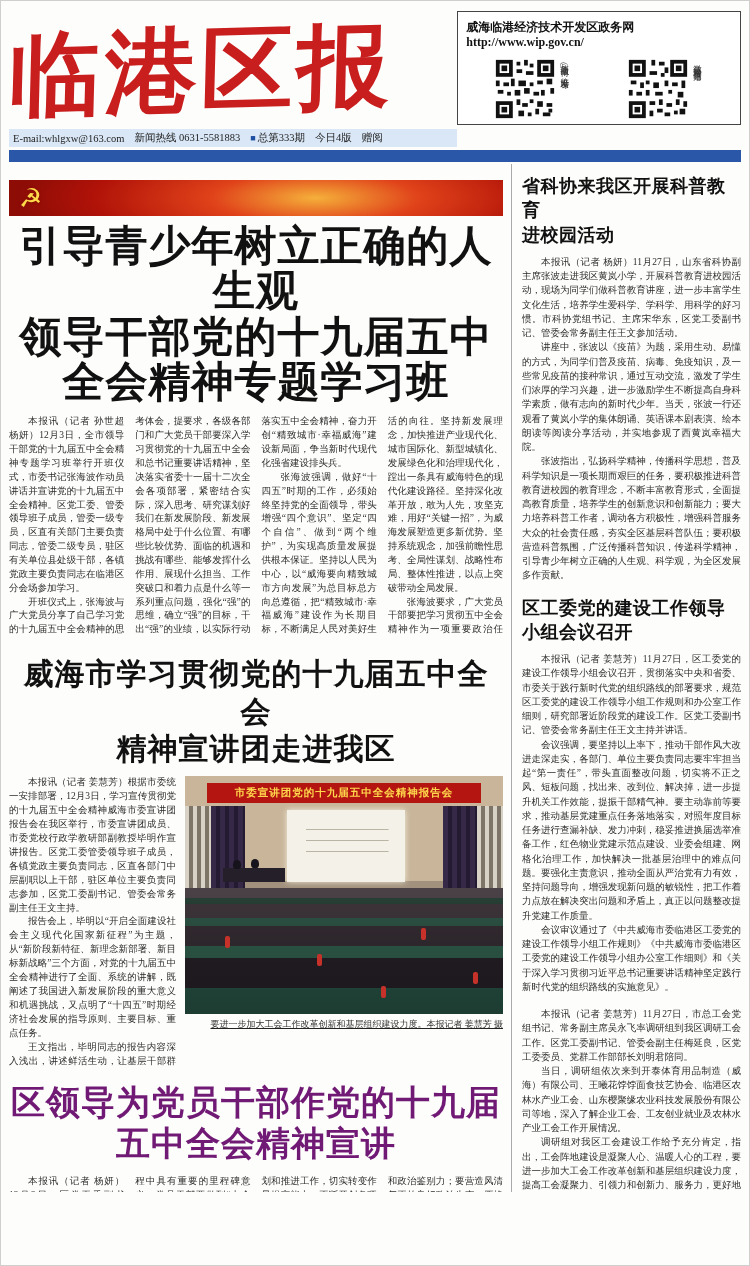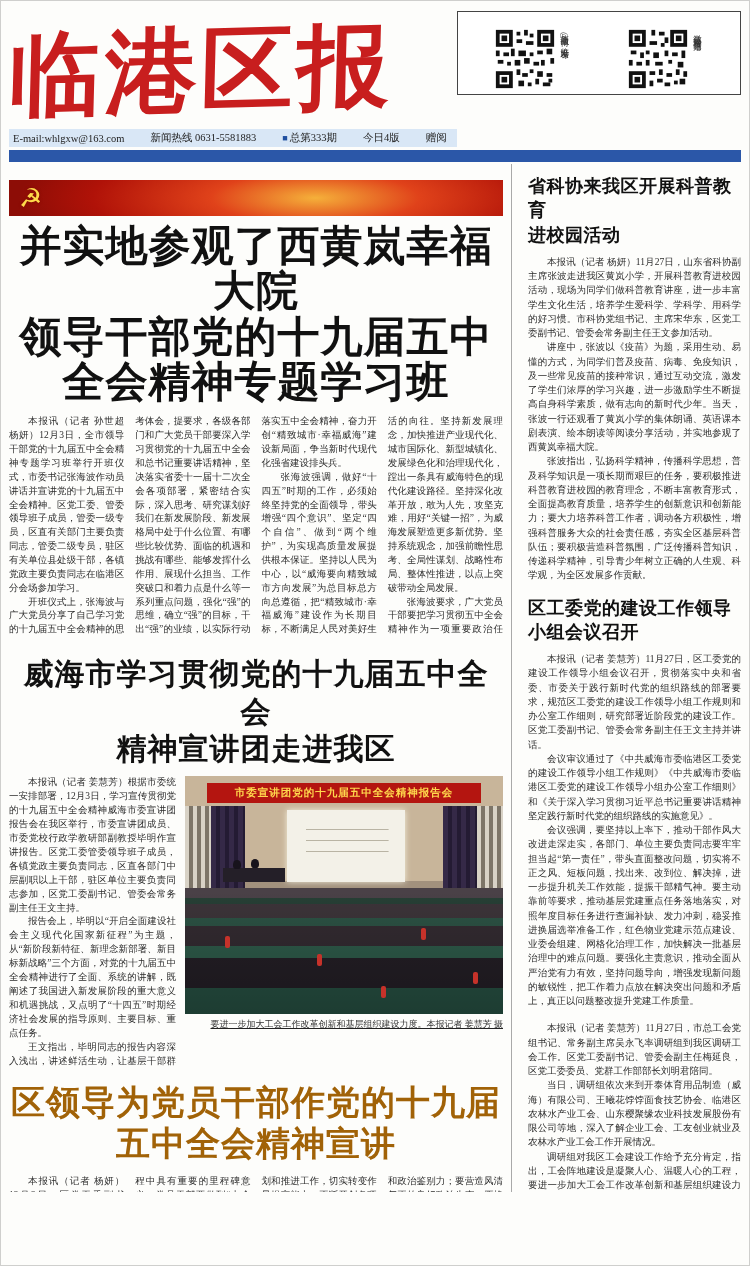--- a/index.html
+++ b/index.html
@@ -10,36 +10,36 @@
 
   
   .header { display:flex; justify-content:space-between; align-items:flex-start; }
   .head-left { width:452px; }
   .masthead { height:118px; display:flex; align-items:center; }
   .masthead-title { font-size:92px; font-weight:bold; color:#c81e1e; letter-spacing:4px;
                     font-family:"DejaVu Serif","Liberation Serif",serif;
                     transform:rotate(-1.5deg) skewX(-3deg); line-height:1; white-space:nowrap; }
   .orgdate { display:flex; justify-content:space-between; align-items:baseline;
              font-size:11.5px; font-weight:bold; padding:4px 2px 3px; white-space:nowrap; }
-  .email-band { background:#d9e7f6; display:flex; align-items:center; gap:26px;
+  .email-band { background:#d9e7f6; display:flex; align-items:center; gap:10px;
                 font-size:10.5px; padding:2px 4px; white-space:nowrap;text-align:center; }
   .issue-wrap { display:flex; align-items:center; gap:2px; }
   .issue-marker { color:#1f4fa0; font-size:9px; }
   .info-box { width:286px; border:1.5px solid #444; background:#fff; padding:8px 8px 4px; }
   .info-site { font-size:12px; font-weight:bold; color:#111; line-height:1.25; }
   .qr-row { display:flex; justify-content:space-around; margin-top:8px; }
   .qr-unit { display:flex; gap:3px; }
   .qr { width:62px; height:62px; }
   .qr-label { writing-mode:vertical-rl; font-size:8.5px; color:#333; letter-spacing:1px; }
   .blue-bar { height:12px; background:#2b57a8; margin-top:3px; }
 
   
   .main { display:flex; height:1028px; margin-top:2px; }
   .left-col { width:494px; overflow:hidden; }
-  .sidebar { flex:1; margin-left:8px; padding-left:16px; border-left:1px solid #a9a9a9; overflow:hidden; }
+  .sidebar { flex:1; margin-left:8px; padding-left:10px; border-left:1px solid #a9a9a9; overflow:hidden; }
 
   .banner { position:relative; height:36px; margin:16px 0 8px;
             background:radial-gradient(ellipse 60% 200% at 62% 50%, #f5b03a 0%, #e0421a 35%, #b01208 75%, #8d0d06 100%);
             display:flex; align-items:center; padding-left:10px; }
   .banner-emblem { color:#ffd94a; font-size:26px; line-height:1; margin-right:12px;
                    font-family:"DejaVu Sans",sans-serif; text-shadow:0 0 3px #7a0c00; }
   .banner-text { color:#fff6cf; font-size:20px; font-weight:bold; letter-spacing:2px;
                  text-shadow:0 1px 2px rgba(90,10,0,.8); }
 
   .lead-title { font-size:42px; font-weight:900; line-height:1.08; text-align:center;
@@ -77,21 +77,21 @@
              linear-gradient(180deg, rgba(60,52,56,.0) 0 2%, rgba(0,0,0,.25) 98%),
              repeating-linear-gradient(180deg,
                #4a4147 0 10px, #273f35 10px 16px,
                #3c3439 16px 30px, #2c5244 30px 38px,
                #332b31 38px 58px, #2e5b4a 58px 70px,
                #241f26 70px 100px, #275143 100px 126px); }
   .bottle { position:absolute; width:5px; height:12px; background:#c6322a; border-radius:2px; }
   .photo-caption { font-size:9px; color:#333; text-align:right; margin-top:4px; }
 
   .bottom-title { font-size:34px; font-weight:900; line-height:1.22; text-align:center;
-                  white-space:pre-line; color:#a16207; margin:14px 0 10px; letter-spacing:1px; }
+                  white-space:pre-line; color:#701a75; margin:14px 0 10px; letter-spacing:1px; }
   .bottom-body { height:150px; overflow:hidden; }
 
   .side-article { margin-bottom:13px; }
   .side-title { font-size:18px; font-weight:900; line-height:1.35; color:#111;
                 white-space:pre-line; margin:10px 0 8px; letter-spacing:.5px;
                 font-family:"Liberation Sans","DejaVu Sans",sans-serif; }
   .side-body { font-size:9.5px; line-height:1.5; text-align:justify; color:#2c2c2c; }
 </style>
 </head>
 <body>
@@ -109,20 +109,21 @@
         <span class="issue-wrap">
           <span class="issue-marker">■</span>
           <span>总第333期</span>
         </span>
         <span>今日4版</span>
         <span>赠阅</span>
       </div>
     </div>
 
     <div class="info-box">
+      <div class="info-site">威海临港经济技术开发区政务网http://www.wip.gov.cn/</div>
       <div class="qr-row">
         <div class="qr-unit">
           <svg class="qr" viewBox="0 0 33 33">
             <rect width="33" height="33" fill="#fff"></rect>
             <g fill="#111">
               <rect x="1" y="1" width="9" height="9"></rect>
                 <rect x="23" y="1" width="9" height="9"></rect>
                 <rect x="1" y="23" width="9" height="9"></rect>
               <rect x="3" y="3" width="5" height="5" fill="#fff"></rect>
                 <rect x="25" y="3" width="5" height="5" fill="#fff"></rect>
@@ -215,21 +216,21 @@
   <div class="blue-bar"></div>
 
   <div class="main">
 
     <div class="left-col">
 
       <div class="banner">
         <span class="banner-emblem">☭</span>
       </div>
 
-      <div class="lead-title">并实地参观了西黄岚幸福大院
+      <div class="lead-title">引导青少年树立正确的人生观
 领导干部党的十九届五中
 全会精神专题学习班</div>
 
       <div class="lead-body body-cols-4">
         <p>本报讯（记者 孙世超 杨妍）12月3日，全市领导干部党的十九届五中全会精神专题学习班举行开班仪式，市委书记张海波作动员讲话并宣讲党的十九届五中全会精神。区党工委、管委领导班子成员，管委一级专员，区直有关部门主要负责同志，管委二级专员，驻区有关单位县处级干部，各镇党政主要负责同志在临港区分会场参加学习。</p>
         <p>开班仪式上，张海波与广大党员分享了自己学习党的十九届五中全会精神的思考体会，提要求，各级各部门和广大党员干部要深入学习贯彻党的十九届五中全会和总书记重要讲话精神，坚决落实省委十一届十二次全会各项部署，紧密结合实际，深入思考、研究谋划好我们在新发展阶段、新发展格局中处于什么位置、有哪些比较优势、面临的机遇和挑战有哪些、能够发挥什么作用、展现什么担当、工作突破口和着力点是什么等一系列重点问题，强化“强”的思维，确立“强”的目标，干出“强”的业绩，以实际行动落实五中全会精神，奋力开创“精致城市·幸福威海”建设新局面，争当新时代现代化强省建设排头兵。</p>
         <p>张海波强调，做好“十四五”时期的工作，必须始终坚持党的全面领导，带头增强“四个意识”、坚定“四个自信”、做到“两个维护”，为实现高质量发展提供根本保证。坚持以人民为中心，以“威海要向精致城市方向发展”为总目标总方向总遵循，把“精致城市·幸福威海”建设作为长期目标，不断满足人民对美好生活的向往。坚持新发展理念，加快推进产业现代化、城市国际化、新型城镇化、发展绿色化和治理现代化，蹚出一条具有威海特色的现代化建设路径。坚持深化改革开放，敢为人先，攻坚克难，用好“关键一招”，为威海发展塑造更多新优势。坚持系统观念，加强前瞻性思考、全局性谋划、战略性布局、整体性推进，以点上突破带动全局发展。</p>
         <p>张海波要求，广大党员干部要把学习贯彻五中全会精神作为一项重要政治任务，结合现实问题和本职工作学懂弄通做实，为做好各项工作提供强大精神动力。要以上率下学，领导干部带头，层层示范带动，掀起学习贯彻热潮。要结合实际学，坚持学用结合、知行合一，力争工作能力、工作水平、工作作风得到明显提升，为“精致城市·幸福威海”建设作出更大贡献。</p>
 
       </div>
@@ -286,22 +287,22 @@
           <p>讲座中，张波以《疫苗》为题，采用生动、易懂的方式，为同学们普及疫苗、病毒、免疫知识，及一些常见疫苗的接种常识，通过互动交流，激发了学生们浓厚的学习兴趣，进一步激励学生不断提高自身科学素质，做有志向的新时代少年。当天，张波一行还观看了黄岚小学的集体朗诵、英语课本剧表演、绘本朗读等阅读分享活动，并实地参观了西黄岚幸福大院。</p>
           <p>张波指出，弘扬科学精神，传播科学思想，普及科学知识是一项长期而艰巨的任务，要积极推进科普教育进校园的教育理念，不断丰富教育形式，全面提高教育质量，培养学生的创新意识和创新能力；要大力培养科普工作者，调动各方积极性，增强科普服务大众的社会责任感，夯实全区基层科普队伍；要积极营造科普氛围，广泛传播科普知识，传递科学精神，引导青少年树立正确的人生观、科学观，为全区发展多作贡献。</p>
         </div>
       </div>
 
       <div class="side-article">
         <div class="side-title">区工委党的建设工作领导
 小组会议召开</div>
         <div class="side-body">
           <p>本报讯（记者 姜慧芳）11月27日，区工委党的建设工作领导小组会议召开，贯彻落实中央和省委、市委关于践行新时代党的组织路线的部署要求，规范区工委党的建设工作领导小组工作规则和办公室工作细则，研究部署近阶段党的建设工作。区党工委副书记、管委会常务副主任王文主持并讲话。</p>
+          <p>会议强调，要坚持以上率下，推动干部作风大改进走深走实，各部门、单位主要负责同志要牢牢担当起“第一责任”，带头直面整改问题，切实将不正之风、短板问题，找出来、改到位、解决掉，进一步提升机关工作效能，提振干部精气神。要主动靠前等要求，推动基层党建重点任务落地落实，对照年度目标任务进行查漏补缺、发力冲刺，稳妥推进换届选举准备工作，红色物业党建示范点建设、业委会组建、网格化治理工作，加快解决一批基层治理中的难点问题。要强化主责意识，推动全面从严治党有力有效，坚持问题导向，增强发现新问题的敏锐性，把工作着力点放在解决突出问题和矛盾上，真正以问题整改提升党建工作质量。</p>
           <p>会议审议通过了《中共威海市委临港区工委党的建设工作领导小组工作规则》《中共威海市委临港区工委党的建设工作领导小组办公室工作细则》和《关于深入学习贯彻习近平总书记重要讲话精神坚定践行新时代党的组织路线的实施意见》。</p>
-          <p>会议强调，要坚持以上率下，推动干部作风大改进走深走实，各部门、单位主要负责同志要牢牢担当起“第一责任”，带头直面整改问题，切实将不正之风、短板问题，找出来、改到位、解决掉，进一步提升机关工作效能，提振干部精气神。要主动靠前等要求，推动基层党建重点任务落地落实，对照年度目标任务进行查漏补缺、发力冲刺，稳妥推进换届选举准备工作，红色物业党建示范点建设、业委会组建、网格化治理工作，加快解决一批基层治理中的难点问题。要强化主责意识，推动全面从严治党有力有效，坚持问题导向，增强发现新问题的敏锐性，把工作着力点放在解决突出问题和矛盾上，真正以问题整改提升党建工作质量。</p>
         </div>
       </div>
 
       <div class="side-article">
         <div class="side-body">
           <p>本报讯（记者 姜慧芳）11月27日，市总工会党组书记、常务副主席吴永飞率调研组到我区调研工会工作。区党工委副书记、管委会副主任梅延良，区党工委委员、党群工作部部长刘明君陪同。</p>
           <p>当日，调研组依次来到开泰体育用品制造（威海）有限公司、王曦花饽饽面食技艺协会、临港区农林水产业工会、山东樱聚缘农业科技发展股份有限公司等地，深入了解企业工会、工友创业就业及农林水产业工会工作开展情况。</p>
           <p>调研组对我区工会建设工作给予充分肯定，指出，工会阵地建设是凝聚人心、温暖人心的工程，要进一步加大工会工作改革创新和基层组织建设力度，提高工会凝聚力、引领力和创新力、服务力，更好地团结带领广大职工为地方经济高质量发展贡献力量。要切实发挥好职工创业就业实训基地作用，不断扩充职工群众的就业创业空间，帮助更多职工群众实现创业就业致富梦想，全力推动职工创业就业工作迈上新台阶。要充分利用好区农林水产业工会作用，通过开展“田间课堂”、农转工等多种形式的农技培训，真正把职工“组织”起来、“吸引”起来，建设起一支高素质的产业工人队伍。</p>
         </div>
       </div>

